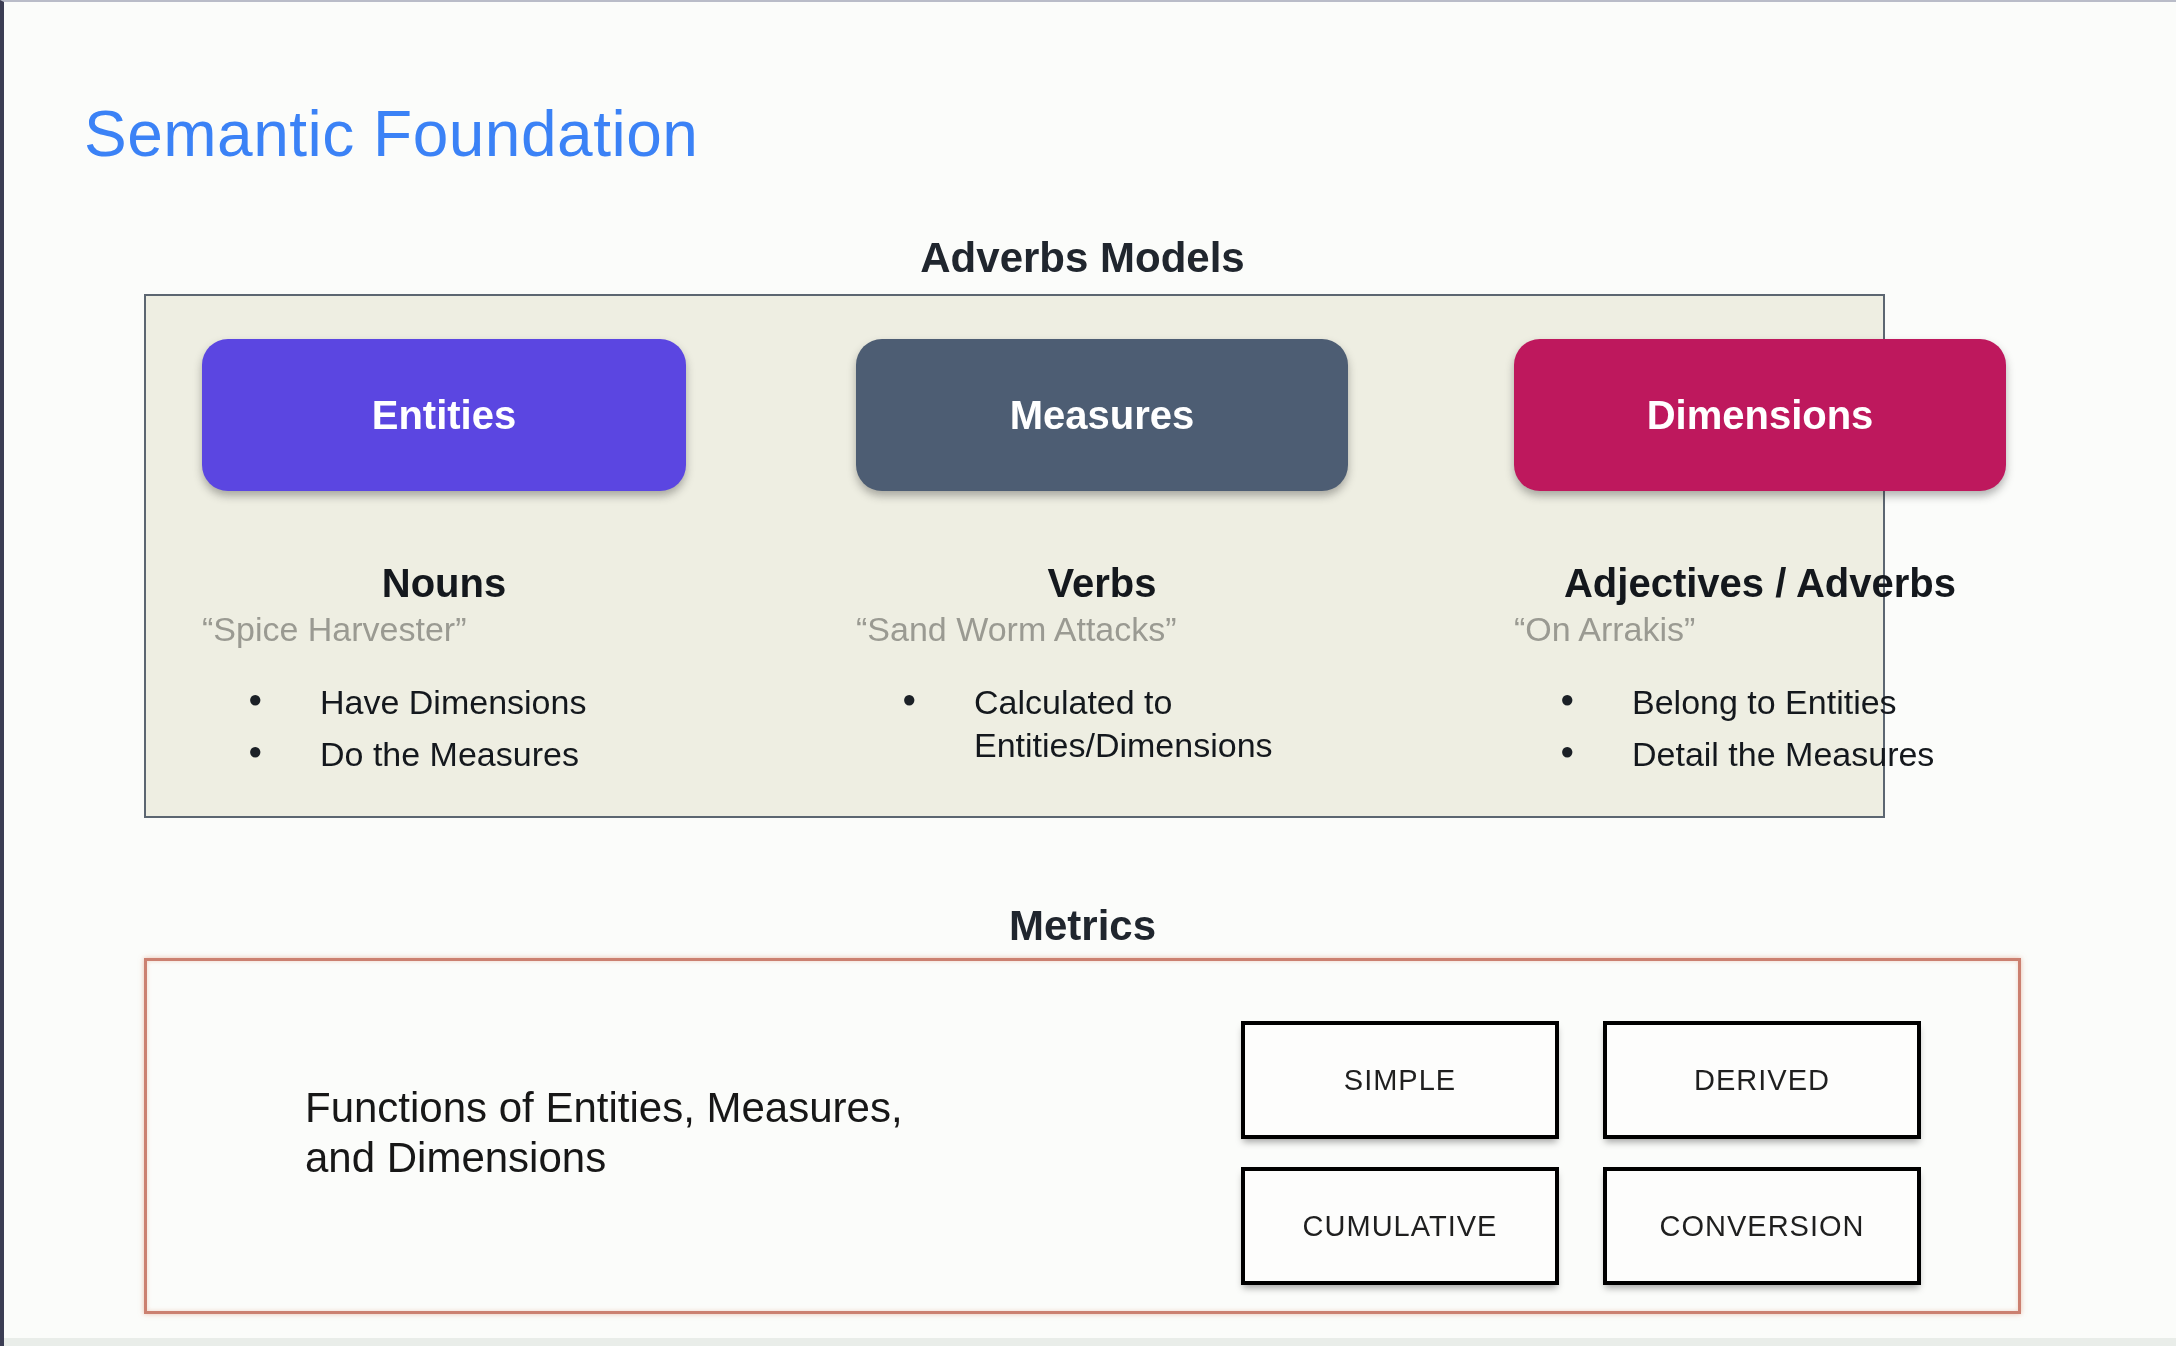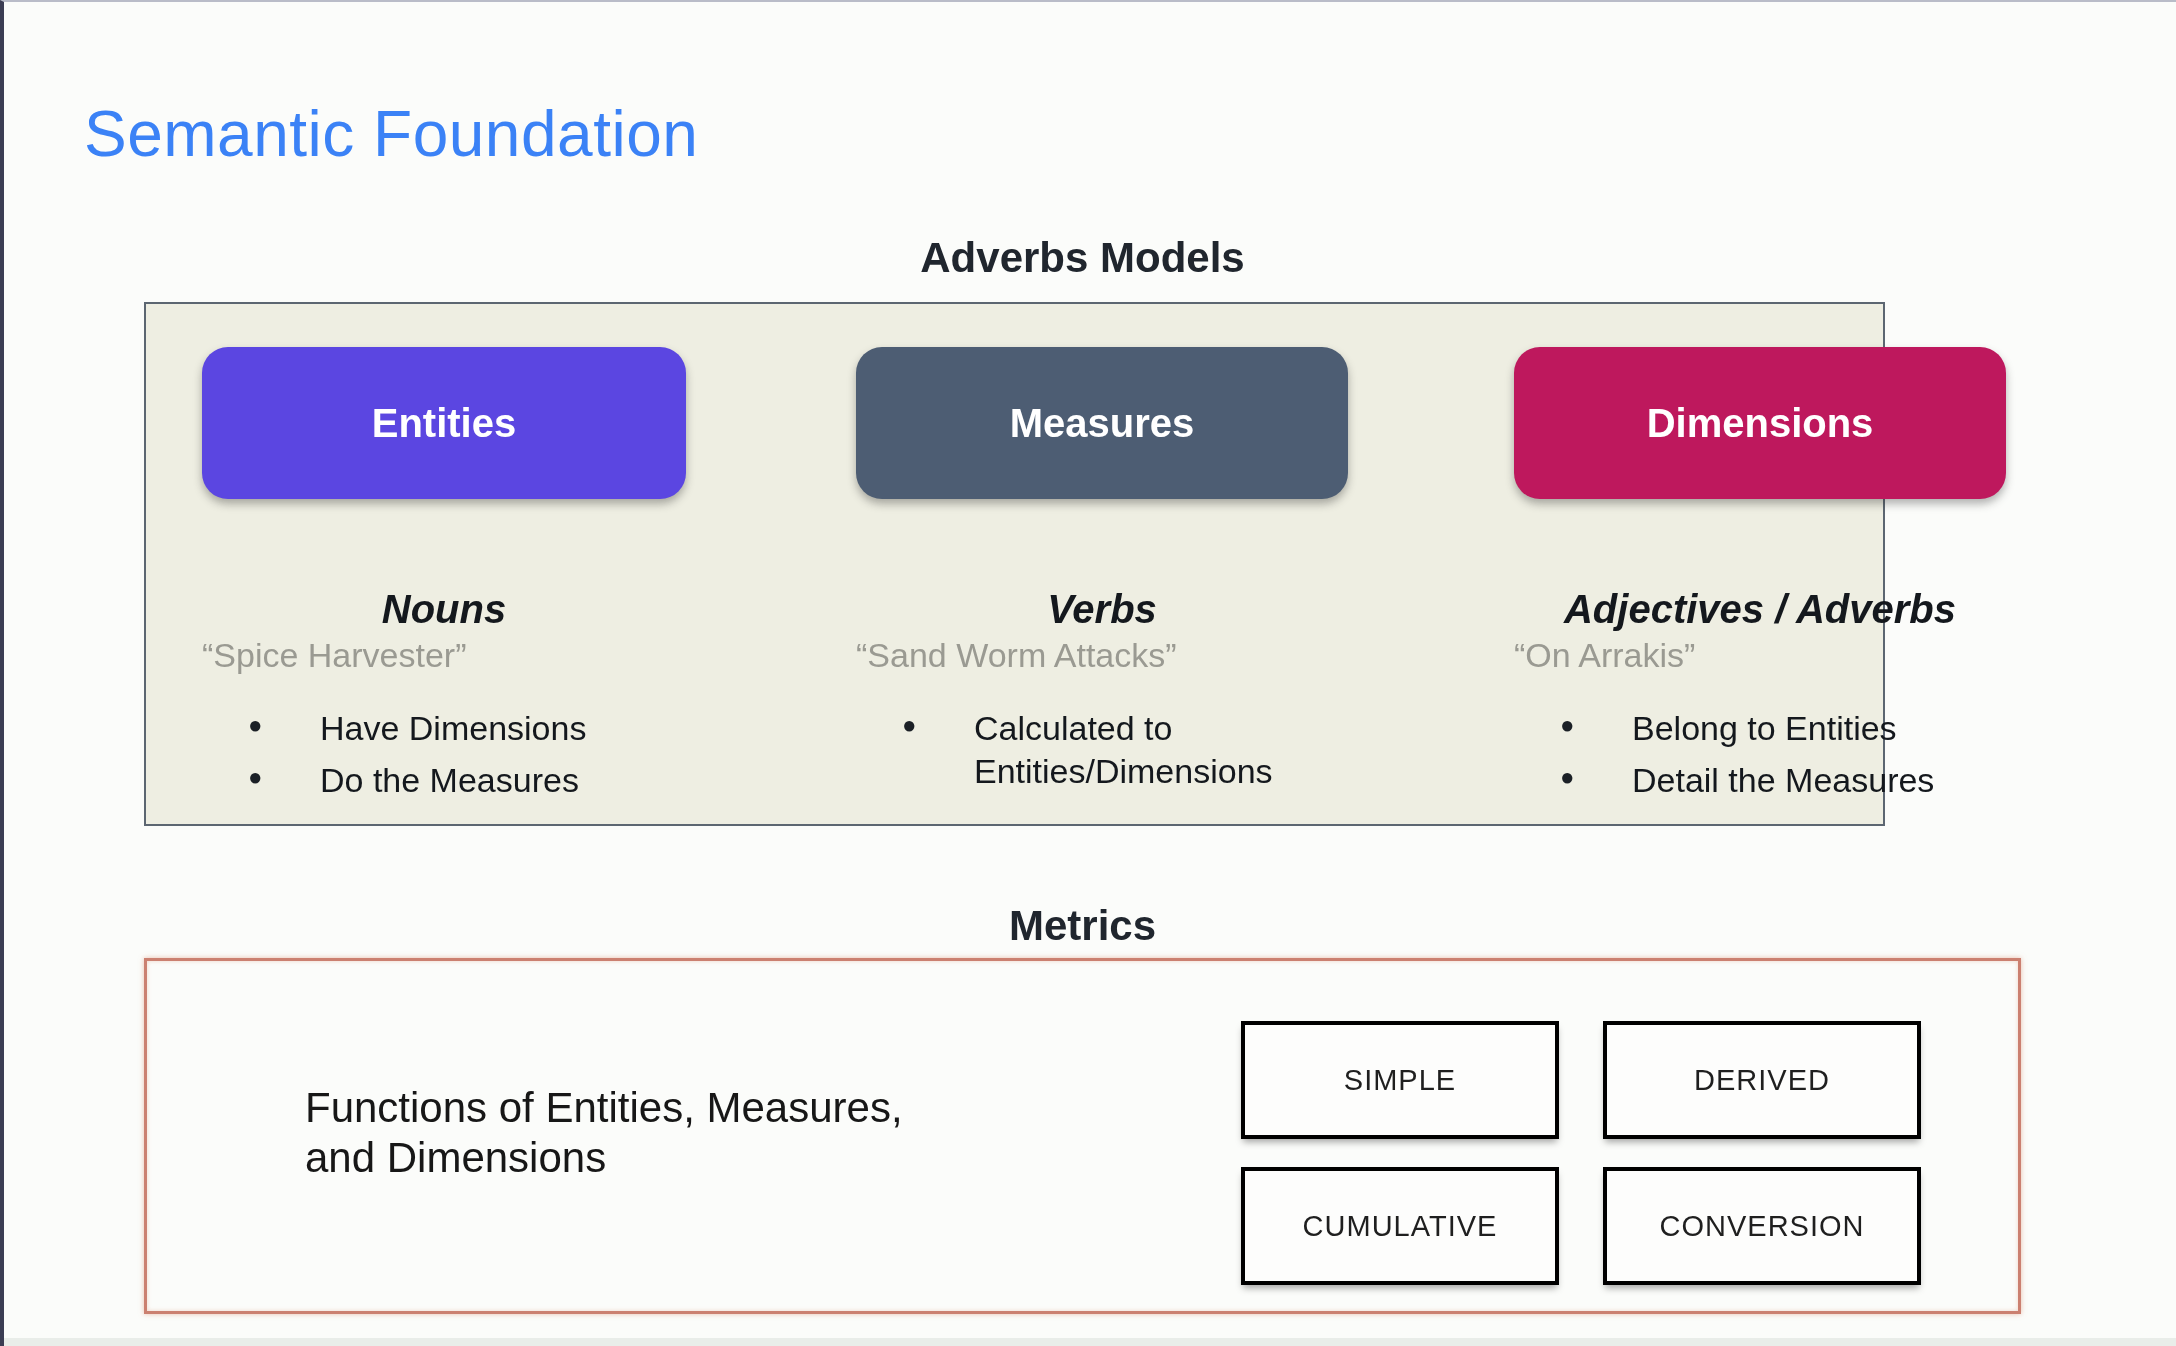--- a/index.html
+++ b/index.html
@@ -20,21 +20,21 @@
     letter-spacing: 0.5px;
   }
   .section-heading {
     position: absolute; left: 140px; width: 1877px;
     text-align: center; font-size: 42px; font-weight: 700; color: #20262e;
   }
   #sm-heading { top: 232px; }
   #metrics-heading { top: 900px; }
 
   .models-panel {
-    position: absolute; left: 140px; top: 300px;
+    position: absolute; left: 140px; top: 292px;
     width: 1741px; height: 524px;
     background: #eeeee2;
     border: 2px solid #5c6671;
     box-sizing: border-box;
   }
   .model-col { position: absolute; top: 0; }
   #col-entities   { left: 56px;  width: 484px; }
   #col-measures   { left: 710px; width: 492px; }
   #col-dimensions { left: 1368px; width: 492px; }
 
@@ -43,22 +43,22 @@
     border-radius: 26px;
     display: flex; align-items: center; justify-content: center;
     color: #ffffff; font-size: 40px; font-weight: 700;
     box-shadow: 0 5px 9px rgba(40,40,40,0.35);
   }
   .btn-entities   { background: #5b46e1; }
   .btn-measures   { background: #4d5d73; }
   .btn-dimensions { background: #be185d; }
 
   .word-class {
-    margin-top: 88px; text-align: center;
-    font-size: 40px; font-weight: 700; color: #14181d; font-style: italic;
+    margin-top: 70px; text-align: center;
+    font-size: 40px; font-weight: 700; color: #14181d;
   }
   .example-quote {
     margin-top: 4px; text-align: left;
     font-size: 34px; font-weight: 400; color: #9a9a92;
   }
   .bullet-list {
     list-style: none; margin: 32px 0 0 0; padding: 0;
     font-size: 34px; color: #14181d; line-height: 1.25;
   }
   .bullet-list li {

